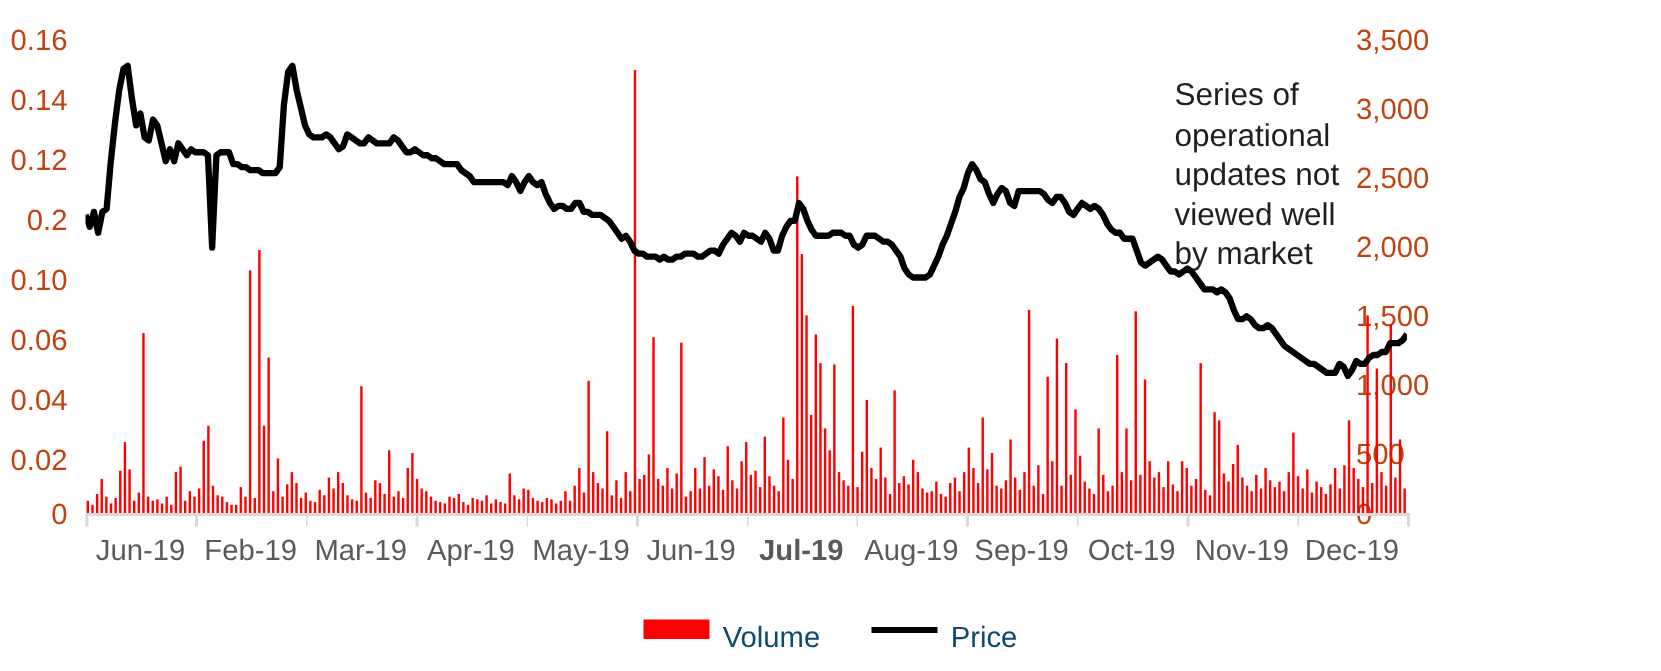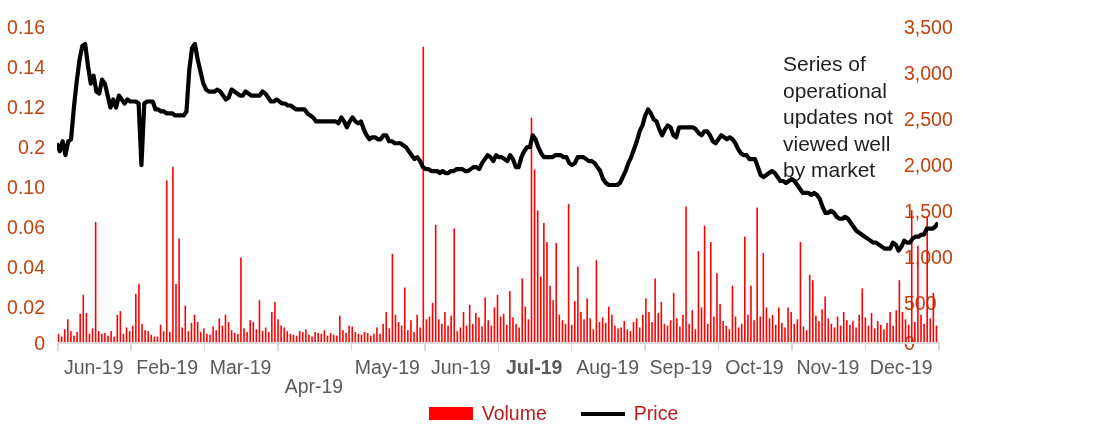--- a/index.html
+++ b/index.html
@@ -84,23 +84,24 @@
   }
   .legend-swatch-bar {
     width: 44px; height: 13px;
     background: #ff0000;
   }
   .legend-swatch-line {
     width: 44px; height: 0;
     border-top: 4px solid #000000;
   }
   .legend-text {
-    color: #b91c1c;
+    color: #0c4a6e;
     font-size: 19.5px;
     line-height: 1;
+    margin-top: 12px;
   }
 </style>
 </head>
 <body>
 
 <div id="chart-root">
 
   <div class="tick-label y-left-label" style="top:18px;">0.16</div>
   <div class="tick-label y-left-label" style="top:58px;">0.14</div>
   <div class="tick-label y-left-label" style="top:98px;">0.12</div>
@@ -427,21 +428,21 @@
       <div class="axis-tick" style="left:717.8px;"></div>
       <div class="axis-tick" style="left:791.2px;"></div>
       <div class="axis-tick" style="left:864.6px;"></div>
       <div class="axis-tick" style="left:938px;"></div>
     </div>
 
   <div id="x-labels">
       <div class="x-label" style="left:38.70833333333334px; top:358px; width:110px;">Jun-19</div>
       <div class="x-label" style="left:112.125px; top:358px; width:110px;">Feb-19</div>
       <div class="x-label" style="left:185.54166666666669px; top:358px; width:110px;">Mar-19</div>
-      <div class="x-label" style="left:258.95833333333337px; top:358px; width:110px;margin-top:19px;">Apr-19</div>
+      <div class="x-label" style="left:258.95833333333337px; top:358px; width:110px;">Apr-19</div>
       <div class="x-label" style="left:332.375px; top:358px; width:110px;">May-19</div>
       <div class="x-label" style="left:405.7916666666667px; top:358px; width:110px;">Jun-19</div>
       <div class="x-label" style="left:479.20833333333337px; top:358px; width:110px;font-weight:bold;">Jul-19</div>
       <div class="x-label" style="left:552.625px; top:358px; width:110px;">Aug-19</div>
       <div class="x-label" style="left:626.0416666666667px; top:358px; width:110px;">Sep-19</div>
       <div class="x-label" style="left:699.4583333333334px; top:358px; width:110px;">Oct-19</div>
       <div class="x-label" style="left:772.875px; top:358px; width:110px;">Nov-19</div>
       <div class="x-label" style="left:846.2916666666667px; top:358px; width:110px;">Dec-19</div>
     </div>
 

